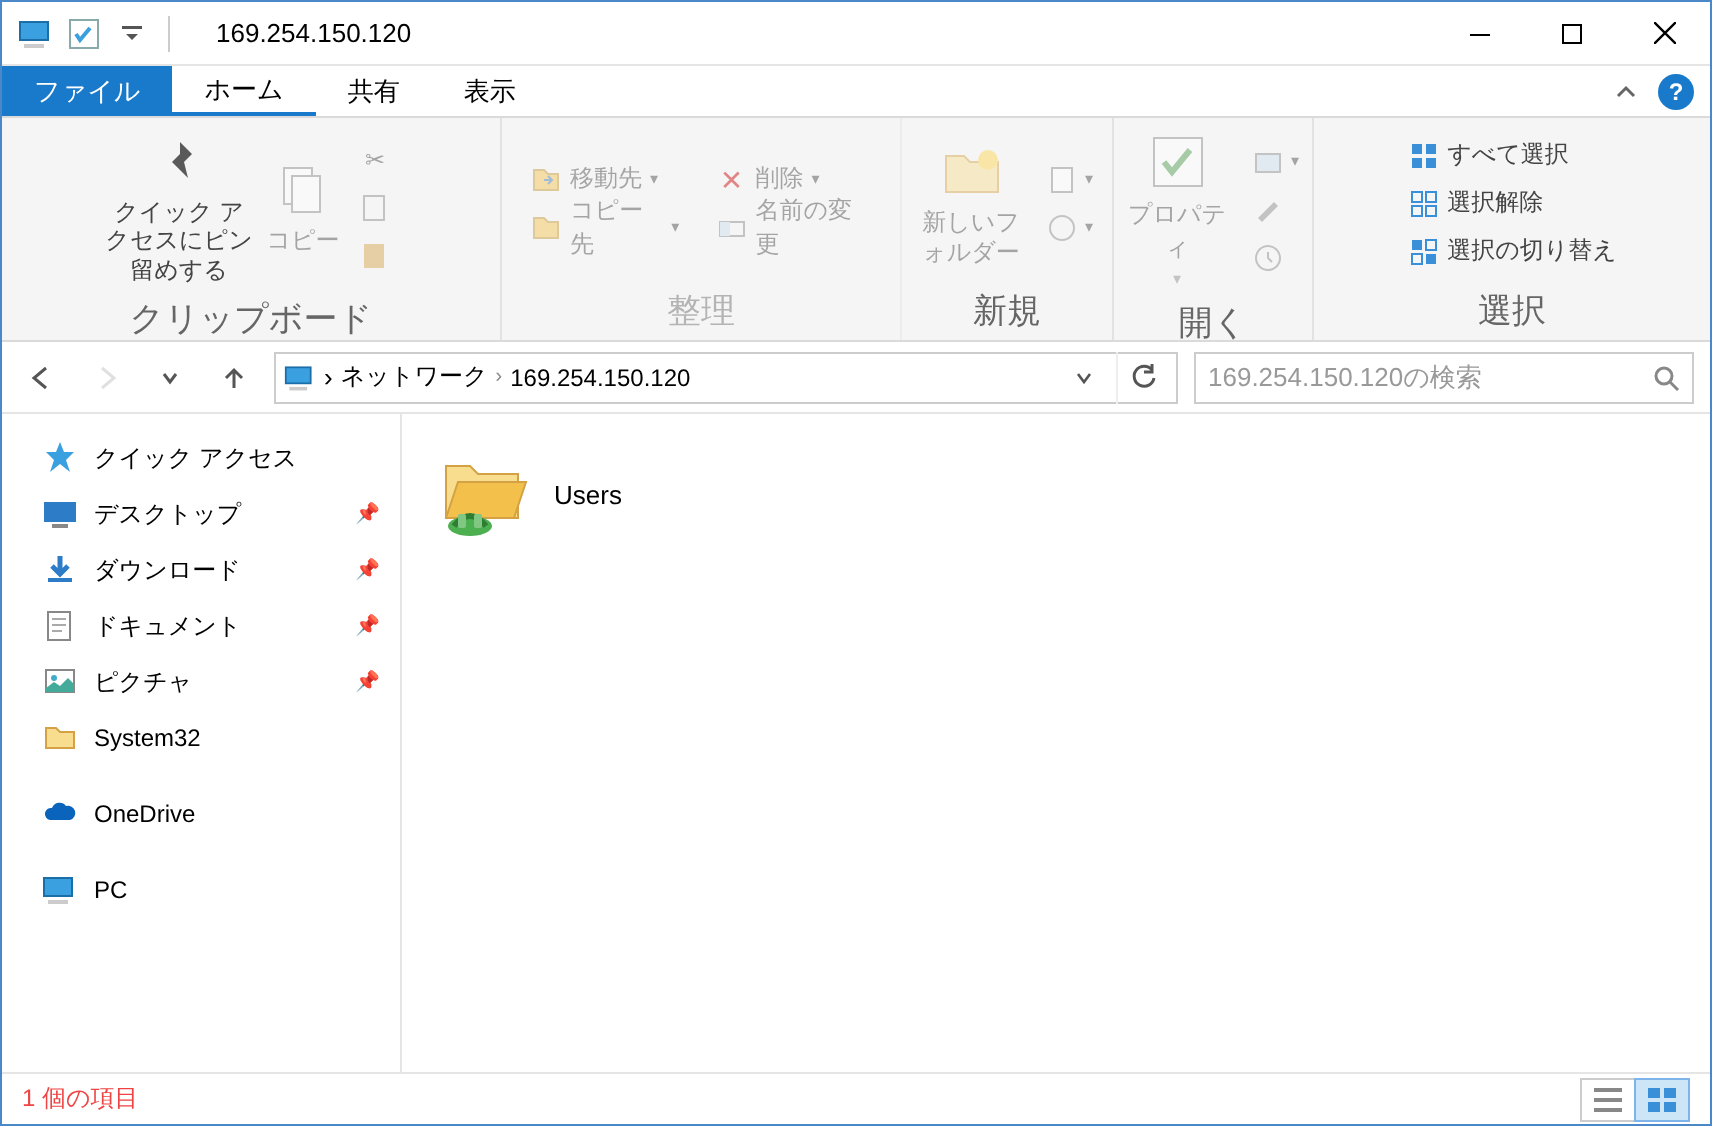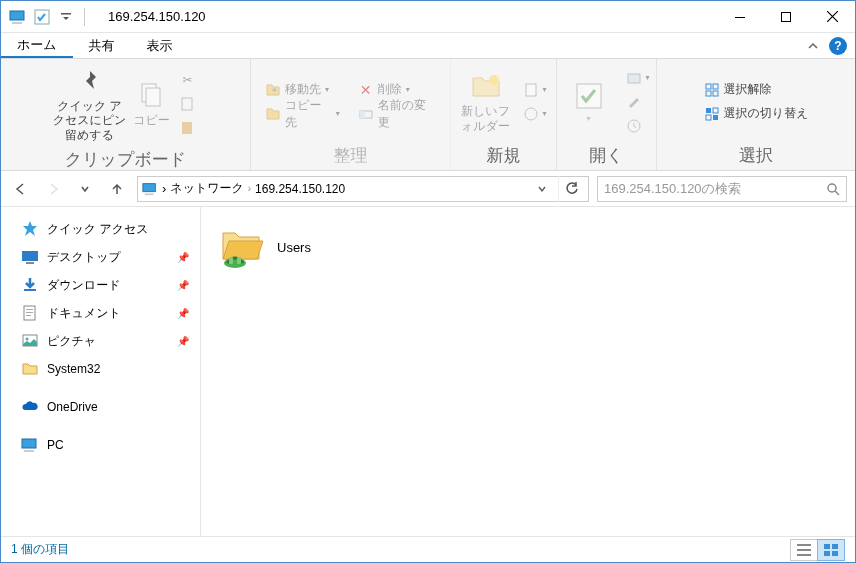--- a/index.html
+++ b/index.html
@@ -59,21 +59,21 @@
 .nav-item .pin { margin-left: auto; margin-right: 10px; color: #6a6a6a; font-size: 10px; }
 .nav-item .ico { width: 18px; height: 18px; display: flex; align-items: center; justify-content: center; }
 .nav-spacer { height: 10px; }
 
 .content { flex: 1; padding: 12px; display: flex; flex-wrap: wrap; align-content: flex-start; }
 .folder-item { display: flex; align-items: center; gap: 12px; width: 220px; height: 56px; padding: 4px; }
 .folder-item .fico { width: 48px; height: 48px; display: flex; align-items: center; justify-content: center; }
 .folder-item .fname { font-size: 13px; }
 
 
-.statusbar { height: 26px; border-top: 1px solid #e5e5e5; display: flex; align-items: center; padding: 0 10px; font-size: 12px; color: #0369a1; }
+.statusbar { height: 26px; border-top: 1px solid #e5e5e5; display: flex; align-items: center; padding: 0 10px; font-size: 12px; color: #ef4444; }
 .statusbar .spacer { flex: 1; }
 .view-btn { width: 28px; height: 22px; border: 1px solid #ccc; display: flex; align-items: center; justify-content: center; margin-left: -1px; }
 .view-btn.active { background: #cde6f7; border-color: #7eb4ea; }
 
 svg { display: block; }
 </style>
 </head>
 <body>
 
 <div class="titlebar">
@@ -113,20 +113,21 @@
     </div>
     <div class="win-btn">
       <svg width="11" height="11">
           <path d="M0 0 L11 11 M11 0 L0 11" stroke="#000" stroke-width="1.2"></path>
         </svg>
     </div>
   </div>
 </div>
 
 <div class="menu-tabs">
+  <div class="menu-tab active">ファイル</div>
   <div class="menu-tab home">ホーム</div>
   <div class="menu-tab">共有</div>
   <div class="menu-tab">表示</div>
   <div class="menu-collapse">
     <span>
       <svg width="12" height="12">
           <path d="M2 8 L6 4 L10 8" stroke="#666" stroke-width="1.5" fill="none"></path>
         </svg>
     </span>
     <span class="help-icon">?</span>
@@ -255,20 +256,21 @@
 
   <div class="ribbon-group" style="width:100px;">
     <div class="ribbon-group-content">
       <div class="rb-btn-large disabled">
         <div class="rb-ico">
           <svg width="30" height="30" viewBox="0 0 30 30">
               <rect x="3" y="3" width="24" height="24" fill="#fff" stroke="#888"></rect>
               <path d="M8 15 l4 5 l9 -11" stroke="#4a9a4a" stroke-width="3" fill="none"></path>
             </svg>
         </div>
+        <span>プロパティ</span>
         <span style="font-size:8px;color:#888;">▾</span>
       </div>
       <div class="rb-col disabled">
         <div class="rb-btn-small">
           <span class="rb-ico-sm">
             <svg width="16" height="16">
                 <rect x="2" y="4" width="12" height="9" fill="#cde" stroke="#888"></rect>
               </svg>
           </span>
           <span style="font-size:8px;">▾</span>
@@ -289,20 +291,31 @@
           </span>
         </div>
       </div>
     </div>
     <div class="ribbon-group-label">開く</div>
   </div>
 
   <div class="ribbon-group" style="flex:1;border-right:none;">
     <div class="ribbon-group-content">
       <div class="rb-col">
+        <div class="rb-btn-small">
+          <span class="rb-ico-sm">
+            <svg width="16" height="16">
+                <rect x="2" y="2" width="5" height="5" fill="#3a90d8"></rect>
+                <rect x="9" y="2" width="5" height="5" fill="#3a90d8"></rect>
+                <rect x="2" y="9" width="5" height="5" fill="#3a90d8"></rect>
+                <rect x="9" y="9" width="5" height="5" fill="#3a90d8"></rect>
+              </svg>
+          </span>
+          <span>すべて選択</span>
+        </div>
         <div class="rb-btn-small">
           <span class="rb-ico-sm">
             <svg width="16" height="16">
                 <rect x="2" y="2" width="5" height="5" fill="none" stroke="#3a90d8"></rect>
                 <rect x="9" y="2" width="5" height="5" fill="none" stroke="#3a90d8"></rect>
                 <rect x="2" y="9" width="5" height="5" fill="none" stroke="#3a90d8"></rect>
                 <rect x="9" y="9" width="5" height="5" fill="none" stroke="#3a90d8"></rect>
               </svg>
           </span>
           <span>選択解除</span>

